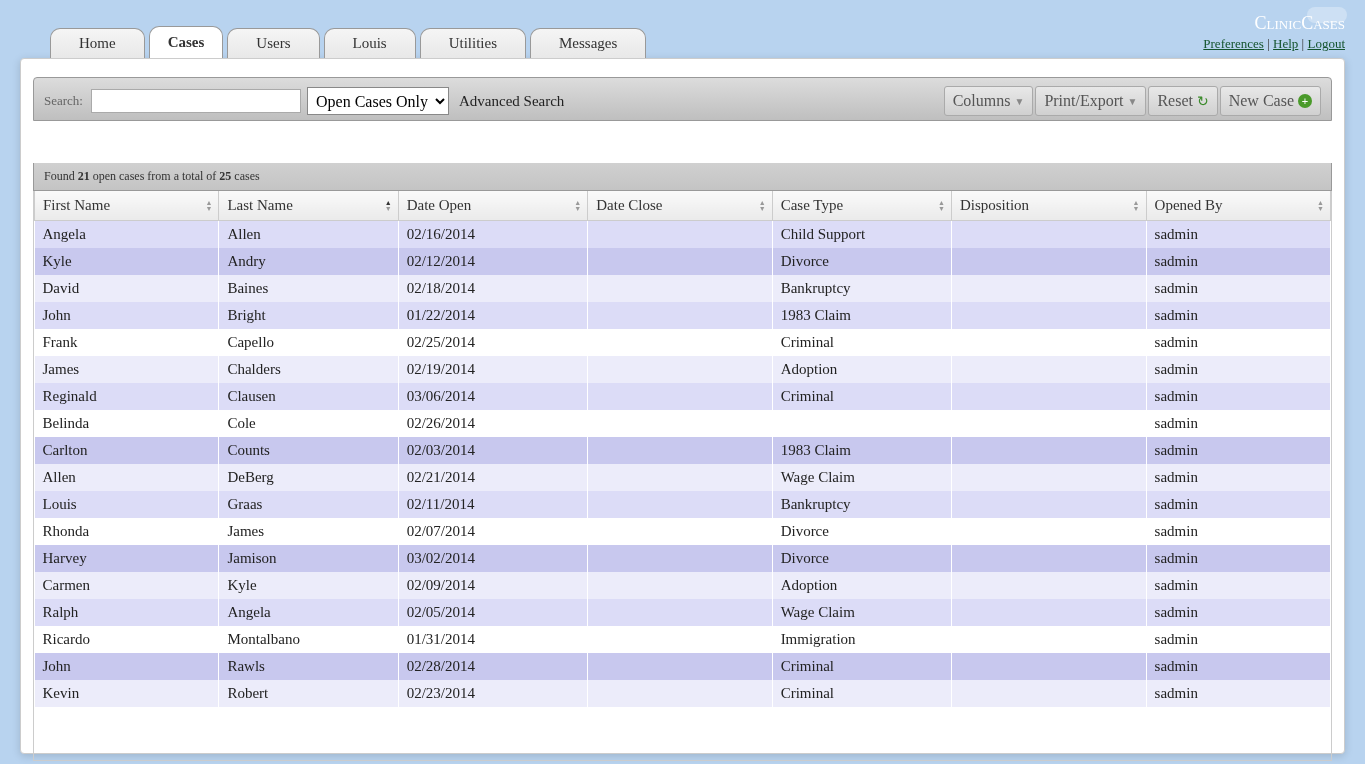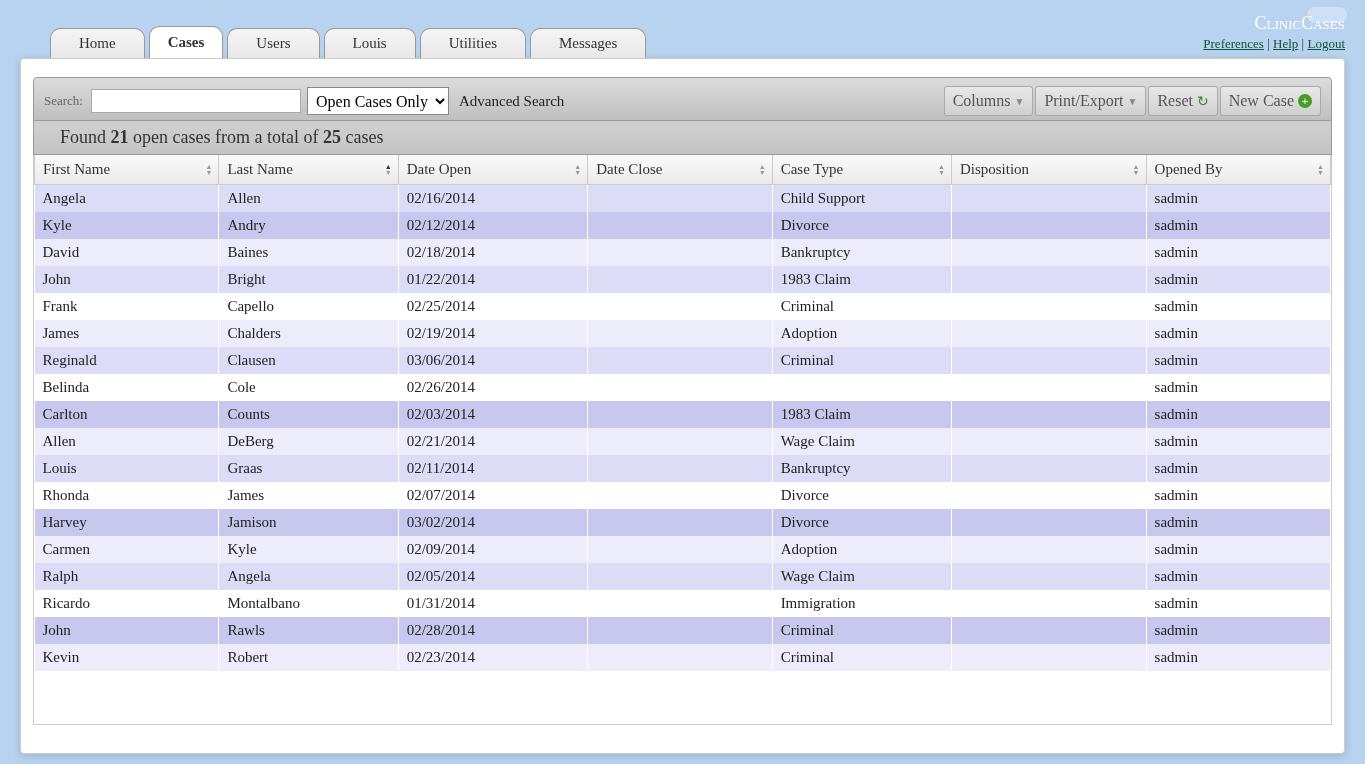--- a/index.html
+++ b/index.html
@@ -128,23 +128,24 @@
   color: #fff;
   font-size: 11px;
   line-height: 14px;
   text-align: center;
   font-family: sans-serif;
 }
 .results-bar {
   background: linear-gradient(to bottom, #d0d0d0, #c4c4c4);
   border: 1px solid #999;
   border-top: none;
-  padding: 6px 26px;
-  font-size: 18px;
+  padding: 6px 10px;
+  font-size: 12px;
   color: #333;
+  margin-top: 42px;
 }
 .results-bar .b { font-weight: bold; }
 .table-wrap {
   border: 1px solid #ccc;
   border-top: none;
   height: 570px;
   overflow: hidden;
   position: relative;
 }
 .table-scroll {

